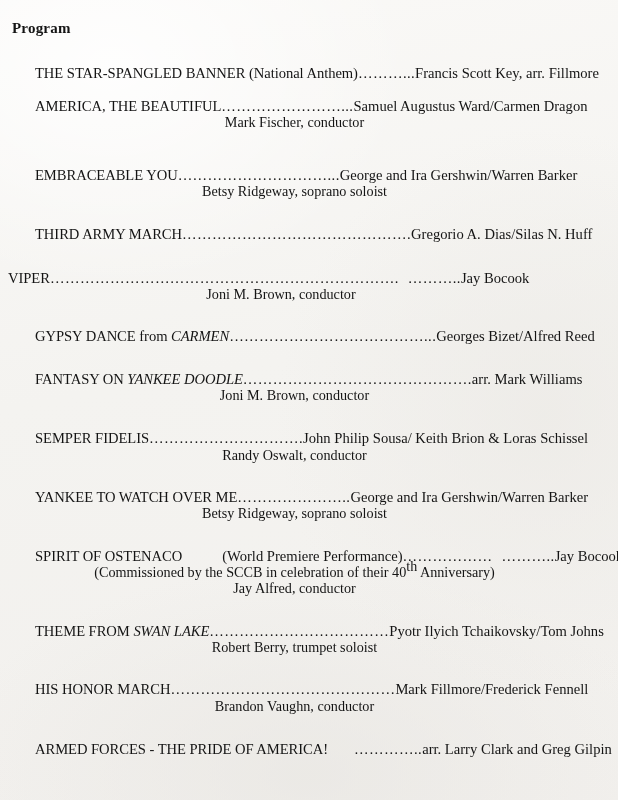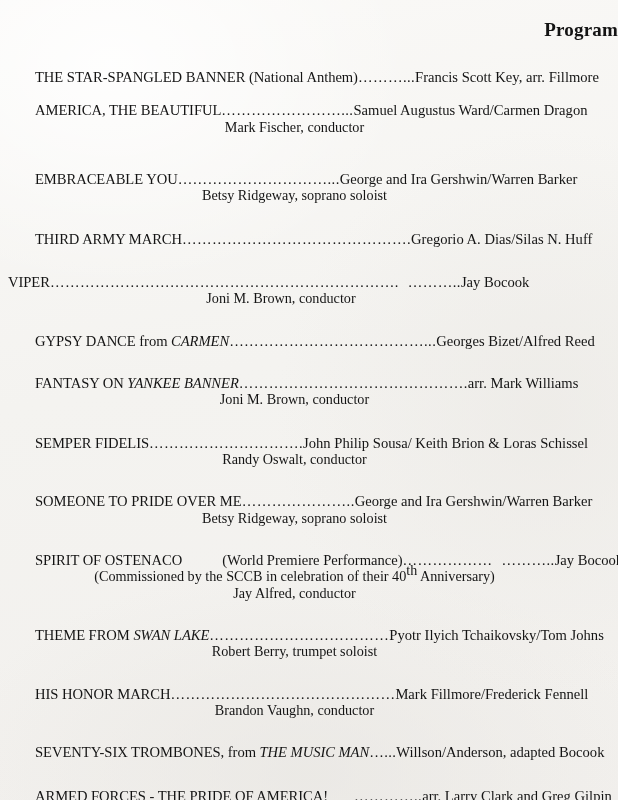--- a/index.html
+++ b/index.html
@@ -30,27 +30,27 @@
   .page {
     position: relative;
     z-index: 1;
     width: 618px;
     height: 800px;
     box-sizing: border-box;
     padding: 0;
   }
 
   .program-title {
-    text-align: right;
+    text-align: left;
     font-weight: bold;
-    font-size: 19px;
+    font-size: 15px;
     letter-spacing: 0.2px;
     margin: 0;
     padding-top: 20px;
-    padding-left: 24px;
+    padding-left: 12px;
     line-height: 1.1;
   }
 
   .program-list {
     margin: 0;
     padding: 0;
     list-style: none;
   }
 
   .entry {
@@ -132,52 +132,49 @@
     <li class="entry" style="margin-top:27px;padding-left:8px;">
       <div class="entry-main"><span class="work-title">VIPER</span><span class="leader">…………………………………………………………….</span><span class="gap-sm"></span><span class="leader">………..</span><span>Jay Bocook</span></div>
       <div class="entry-sub">Joni M. Brown, conductor</div>
     </li>
 
     <li class="entry" style="margin-top:26px;">
       <div class="entry-main"><span class="work-title">GYPSY DANCE from </span><span class="work-title italic">CARMEN</span><span class="leader">…………………………………...</span><span>Georges Bizet/Alfred Reed</span></div>
     </li>
 
     <li class="entry" style="margin-top:26px;">
-      <div class="entry-main"><span class="work-title">FANTASY ON </span><span class="work-title italic">YANKEE BANNER</span><span class="leader">……………………………………….</span><span>arr. Mark Williams</span></div>
+      <div class="entry-main"><span class="work-title">FANTASY ON </span><span class="work-title italic">YANKEE DOODLE</span><span class="leader">……………………………………….</span><span>arr. Mark Williams</span></div>
       <div class="entry-sub">Joni M. Brown, conductor</div>
     </li>
 
     <li class="entry" style="margin-top:27px;">
       <div class="entry-main"><span class="work-title">SEMPER FIDELIS</span><span class="leader">………………………….</span><span>John Philip Sousa/ Keith Brion &amp; Loras Schissel</span></div>
       <div class="entry-sub">Randy Oswalt, conductor</div>
     </li>
 
     <li class="entry" style="margin-top:26px;">
-      <div class="entry-main"><span class="work-title">SOMEONE TO PRIDE OVER ME</span><span class="leader">…………………..</span><span>George and Ira Gershwin/Warren Barker</span></div>
+      <div class="entry-main"><span class="work-title">YANKEE TO WATCH OVER ME</span><span class="leader">…………………..</span><span>George and Ira Gershwin/Warren Barker</span></div>
       <div class="entry-sub">Betsy Ridgeway, soprano soloist</div>
     </li>
 
     <li class="entry" style="margin-top:26px;">
       <div class="entry-main"><span class="work-title">SPIRIT OF OSTENACO</span><span class="gap-md"></span><span>(World Premiere Performance)</span><span class="leader">………………</span><span class="gap-sm"></span><span class="leader">………..</span><span>Jay Bocook</span></div>
       <div class="entry-sub"><span>(Commissioned by the SCCB in celebration of their 40</span><sup>th</sup><span> Anniversary)</span></div>
       <div class="entry-sub">Jay Alfred, conductor</div>
     </li>
 
     <li class="entry" style="margin-top:26px;">
       <div class="entry-main"><span class="work-title">THEME FROM </span><span class="work-title italic">SWAN LAKE</span><span class="leader">………………………………</span><span>Pyotr Ilyich Tchaikovsky/Tom Johns</span></div>
       <div class="entry-sub">Robert Berry, trumpet soloist</div>
     </li>
 
     <li class="entry" style="margin-top:26px;">
       <div class="entry-main"><span class="work-title">HIS HONOR MARCH</span><span class="leader">………………………………………</span><span>Mark Fillmore/Frederick Fennell</span></div>
       <div class="entry-sub">Brandon Vaughn, conductor</div>
     </li>
 
-    <li class="entry" style="margin-top:26px;">
-      <div class="entry-main"><span class="work-title">SEVENTY-SIX TROMBONES, from </span><span class="work-title italic">THE MUSIC MAN</span><span class="leader">…...</span><span>Willson/Anderson, adapted Bocook</span></div>
-    </li>
 
     <li class="entry" style="margin-top:27px;">
       <div class="entry-main"><span class="work-title">ARMED FORCES - THE PRIDE OF AMERICA!</span><span class="gap-lg"></span><span class="leader">…………..</span><span>arr. Larry Clark and Greg Gilpin</span></div>
     </li>
 
   </ul>
 </div>
 
 </body></html>

